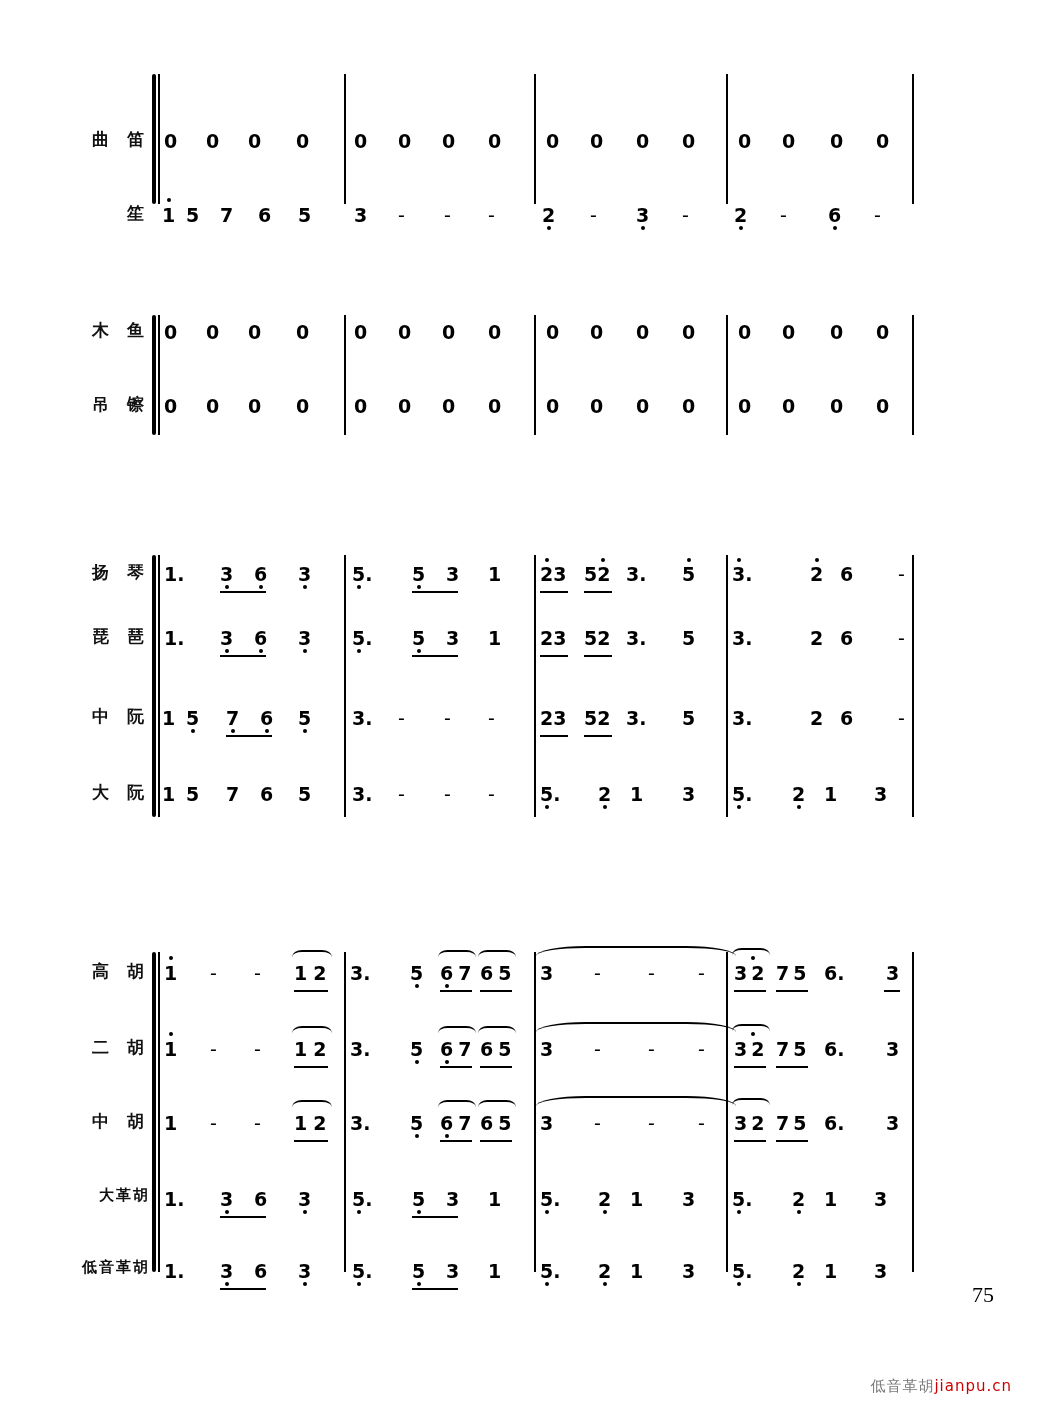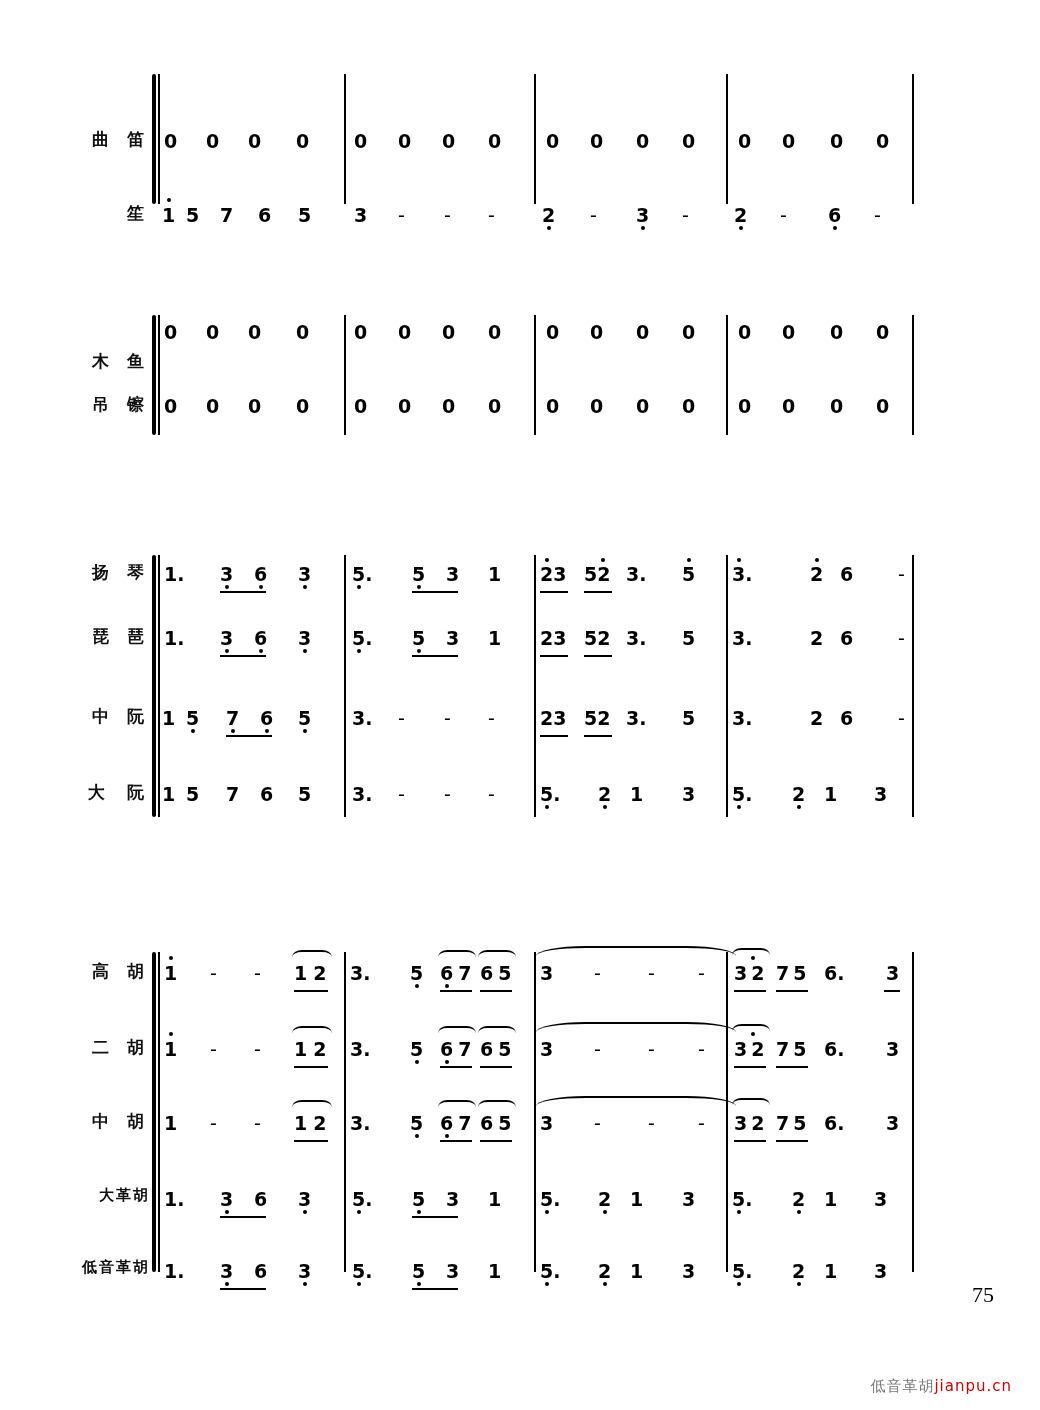--- a/index.html
+++ b/index.html
@@ -110,21 +110,21 @@
   </div>
 
   <div class="group" style="top:305px;height:130px;">
     <div class="brace" style="left:152px;top:10px;height:120px;"></div>
     <div class="barline" style="left:158px;top:10px;height:120px;"></div>
     <div class="barline" style="left:344px;top:10px;height:120px;"></div>
     <div class="barline" style="left:534px;top:10px;height:120px;"></div>
     <div class="barline" style="left:726px;top:10px;height:120px;"></div>
     <div class="barline" style="left:912px;top:10px;height:120px;"></div>
 
-    <div class="stafflabel" style="top:14px;margin-top:31px;">木 鱼</div>
+    <div class="stafflabel" style="top:14px;">木 鱼</div>
     <div class="staffrow" style="top:12px;">
       <span class="n" style="left:6px;">0</span>
       <span class="n" style="left:48px;">0</span>
       <span class="n" style="left:90px;">0</span>
       <span class="n" style="left:138px;">0</span>
       <span class="n" style="left:196px;">0</span>
       <span class="n" style="left:240px;">0</span>
       <span class="n" style="left:284px;">0</span>
       <span class="n" style="left:330px;">0</span>
       <span class="n" style="left:388px;">0</span>
@@ -259,21 +259,21 @@
       <div class="beam" style="left:426px;top:32px;width:28px;"></div>
       <span class="n" style="left:468px;">3.</span>
       <span class="n" style="left:524px;">5</span>
 
       <span class="n" style="left:574px;">3.</span>
       <span class="n" style="left:652px;">2</span>
       <span class="n" style="left:682px;">6</span>
       <span class="n dash" style="left:740px;">-</span>
     </div>
 
-    <div class="stafflabel" style="top:236px;font-family:Liberation Mono, monospace;">大 阮</div>
+    <div class="stafflabel" style="top:236px;">大 阮</div>
     <div class="staffrow" style="top:234px;">
       <span class="n" style="left:4px;">1</span>
       <span class="n" style="left:28px;">5</span>
       <span class="n" style="left:68px;">7</span>
       <span class="n" style="left:102px;">6</span>
       <span class="n" style="left:140px;">5</span>
 
       <span class="n" style="left:194px;">3.</span>
       <span class="n dash" style="left:240px;">-</span>
       <span class="n dash" style="left:286px;">-</span>

